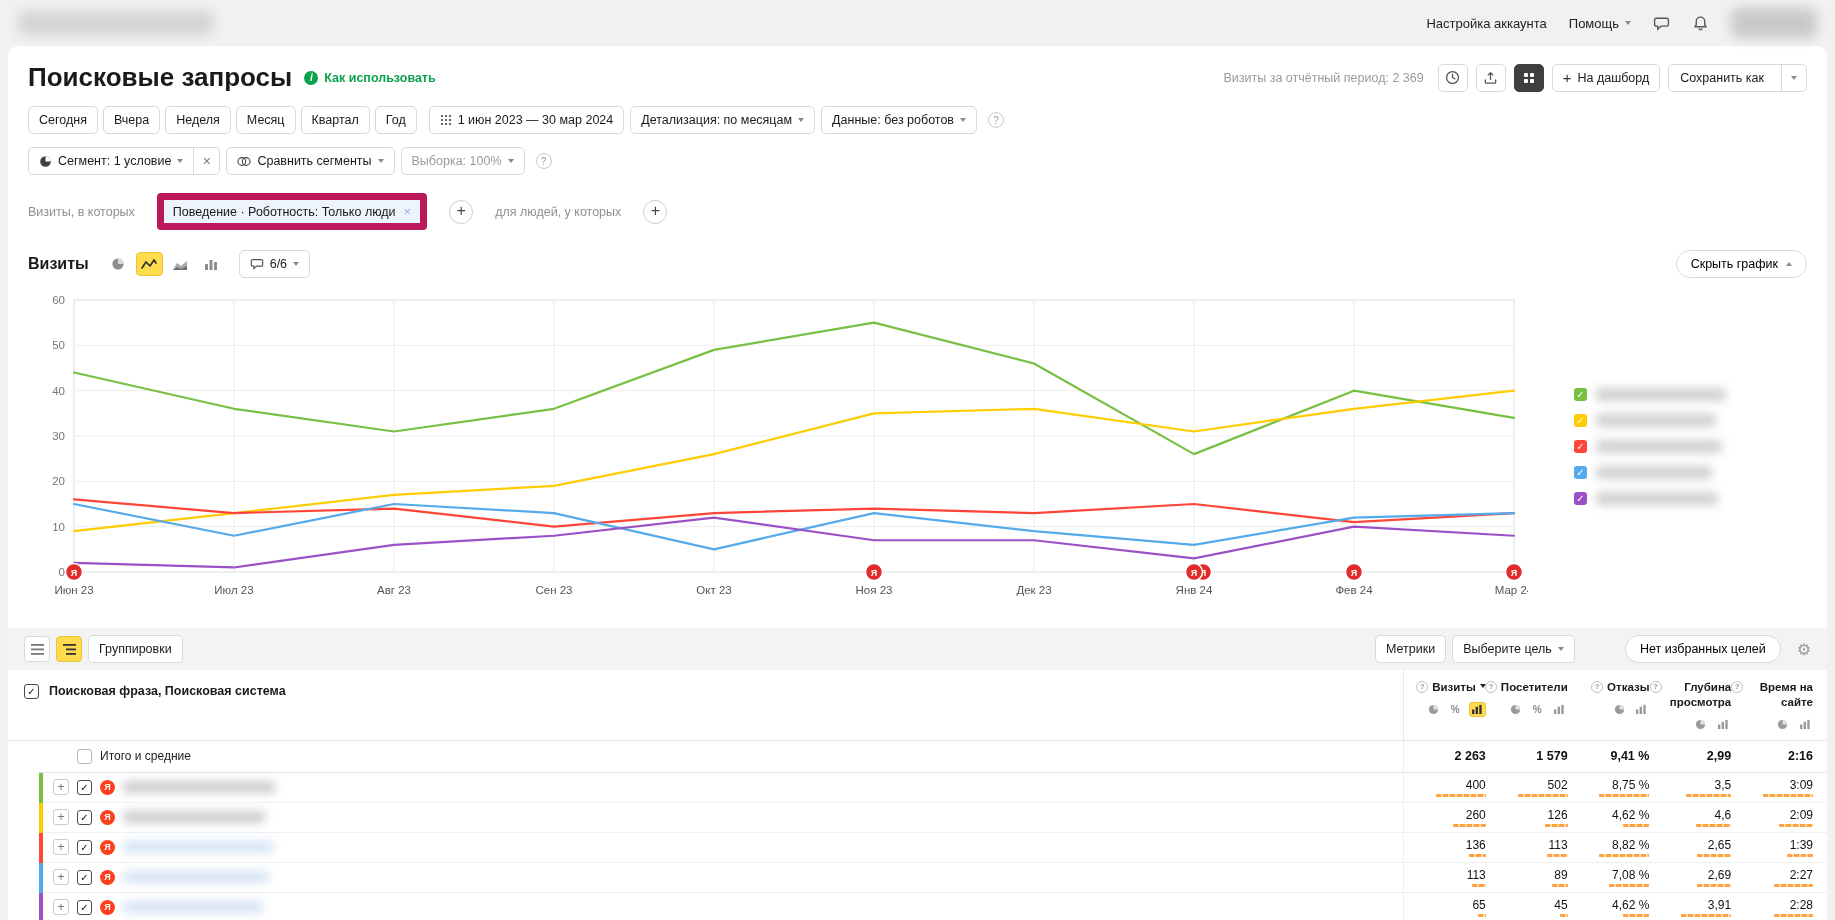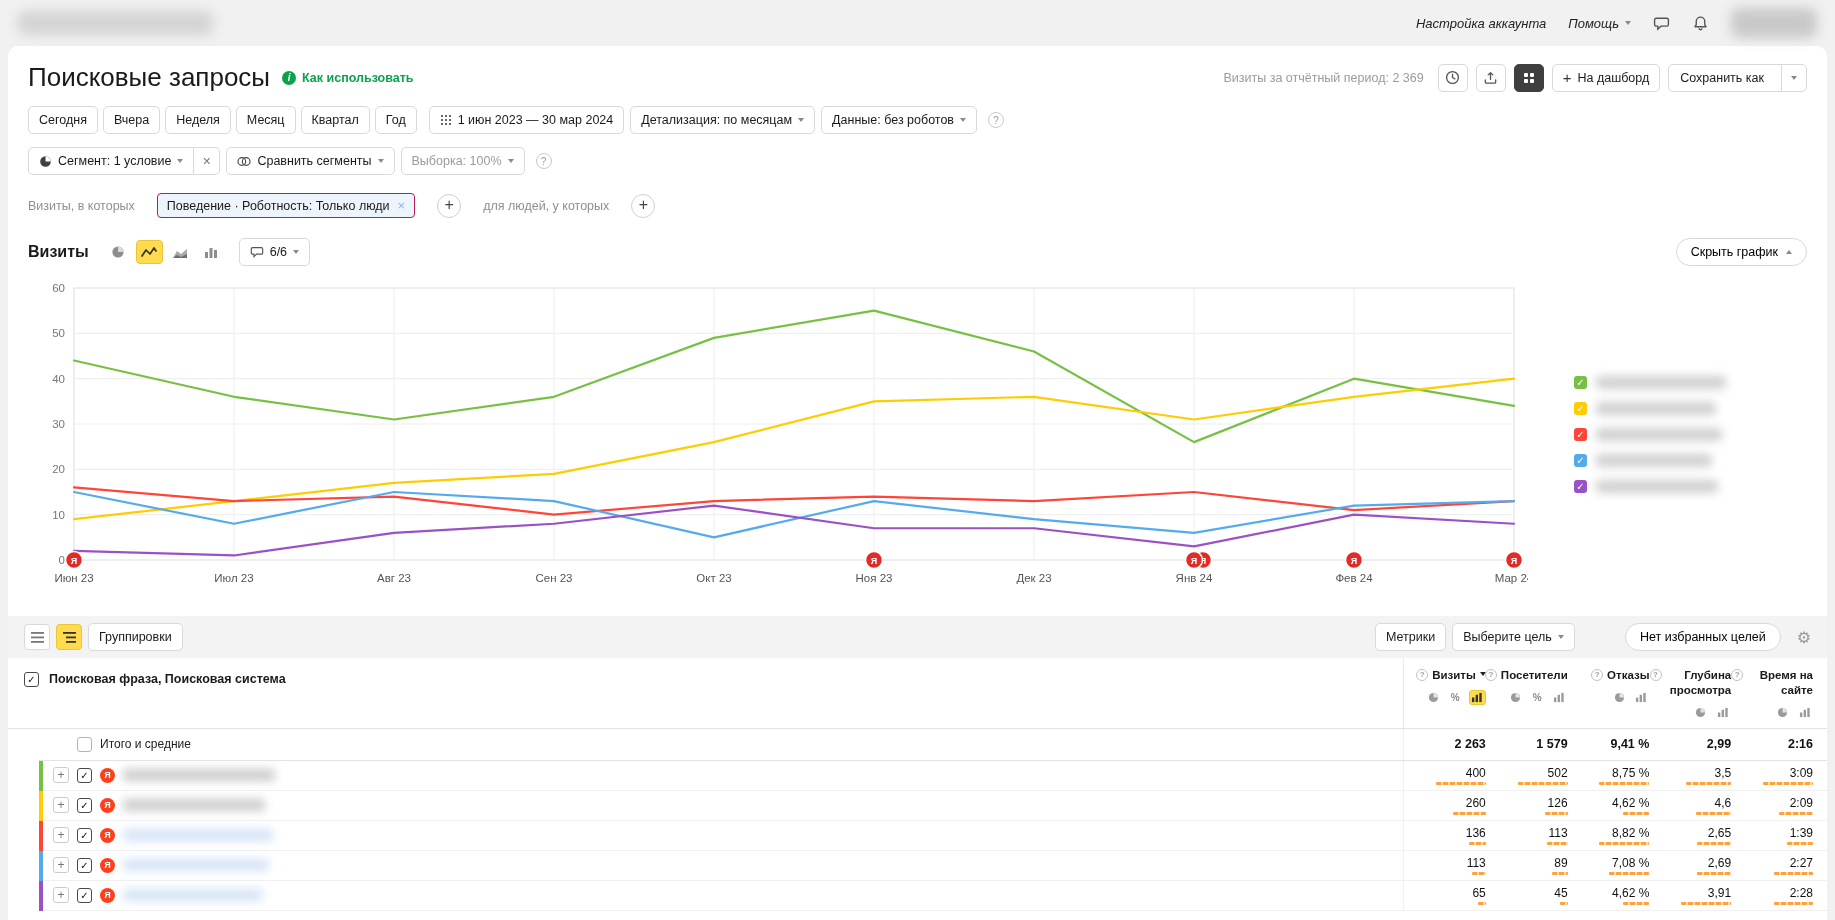--- a/index.html
+++ b/index.html
@@ -9,30 +9,30 @@
     background:#f1f1f1;
     font-family:"Liberation Sans","DejaVu Sans",sans-serif;
     font-size:13px; color:#1a1a1a;
   }
   .blur { background:#d0d0d0; filter:blur(5px); border-radius:4px; }
 
   
   .topbar { height:46px; display:flex; align-items:center; padding:0 18px; }
   .logo-blur { width:195px; height:24px; background:#d4d4d4; filter:blur(6px); border-radius:6px; }
   .topbar-right { margin-left:auto; display:flex; align-items:center; gap:22px; }
-  .toplink { font-size:13px; color:#222; cursor:pointer; display:inline-flex; align-items:center; gap:6px;font-style:italic; }
+  .toplink { font-size:13px; color:#222; cursor:pointer; display:inline-flex; align-items:center; gap:6px; }
   .topicon { display:inline-flex; cursor:pointer; }
   .avatar-blur { width:86px; height:30px; background:#c9c9c9; filter:blur(6px); border-radius:8px; }
 
   
   .card { margin:0 8px; background:#fff; border-radius:10px 10px 0 0; min-height:874px; padding-top:16px; }
   .card-pad { padding:0 20px; }
 
   .title-row { display:flex; align-items:center; gap:12px; }
-  h1 { font-size:26px; margin:0; font-weight:normal; }
+  h1 { font-size:26px; margin:0; font-weight:bold; }
   .howto { color:#0ca24d; font-weight:bold; font-size:12.5px; display:inline-flex; align-items:center; gap:6px; cursor:pointer; }
   .info-i { width:14px; height:14px; border-radius:50%; background:#0ca24d; color:#fff; display:inline-flex; align-items:center; justify-content:center; font-size:10px; font-weight:bold; font-style:italic; }
   .title-right { margin-left:auto; display:flex; align-items:center; gap:8px; }
   .muted { color:#9b9b9b; font-size:12.5px; margin-right:6px; }
 
   .btn { height:28px; display:inline-flex; align-items:center; gap:6px; padding:0 10px; background:#fff;
          border:1px solid #d9d9d9; border-radius:5px; font-size:12.5px; font-family:inherit; color:#1a1a1a;
          cursor:pointer; white-space:nowrap; }
   .iconbtn { width:30px; justify-content:center; padding:0; }
   .iconbtn.dark { background:#3f3f3f; border-color:#3f3f3f; }
@@ -49,21 +49,21 @@
   .filters-row { display:flex; align-items:center; gap:6px; margin-top:13px; }
   .btn-row { display:flex; gap:5px; margin-right:6px; }
   .help-circle { width:16px; height:16px; border-radius:50%; border:1px solid #c9c9c9; color:#9a9a9a;
                  font-size:10px; display:inline-flex; align-items:center; justify-content:center; margin-left:5px; }
   .btn-group { display:inline-flex; }
   .btn-group .btn:first-child { border-radius:5px 0 0 5px; }
   .btn-group .btn.xbtn { border-radius:0 5px 5px 0; border-left:none; width:26px; justify-content:center; padding:0; color:#777; font-size:14px; }
   .muted-btn { color:#9b9b9b; }
 
   .chips-row { display:flex; align-items:center; gap:22px; margin-top:18px; color:#8f8f8f; font-size:12.5px; }
-  .chip { display:inline-flex; align-items:center; gap:8px; border:1px solid #be185d; background:#eef4fb;
+  .chip { display:inline-flex; align-items:center; gap:8px; border:7px solid #be185d; background:#eef4fb;
           border-radius:4px; padding:4px 9px; color:#1a1a1a; cursor:pointer; font-size:12.5px; }
   .chip-x { color:#8fb2d9; font-size:13px; }
   .circle-add { width:24px; height:24px; border-radius:50%; border:1px solid #cfcfcf; background:#fff; color:#444;
                 font-size:16px; line-height:1; display:inline-flex; align-items:center; justify-content:center; cursor:pointer; padding:0 0 2px; }
 
   .chart-header { display:flex; align-items:center; margin-top:20px; }
   .chart-title { font-size:16px; font-weight:bold; margin-right:16px; }
   .charttype-group { display:flex; gap:4px; align-items:center; margin-right:14px; }
   .ct-btn { width:27px; height:24px; border:1px solid transparent; border-radius:4px; background:transparent;
             display:inline-flex; align-items:center; justify-content:center; cursor:pointer; padding:0; }

